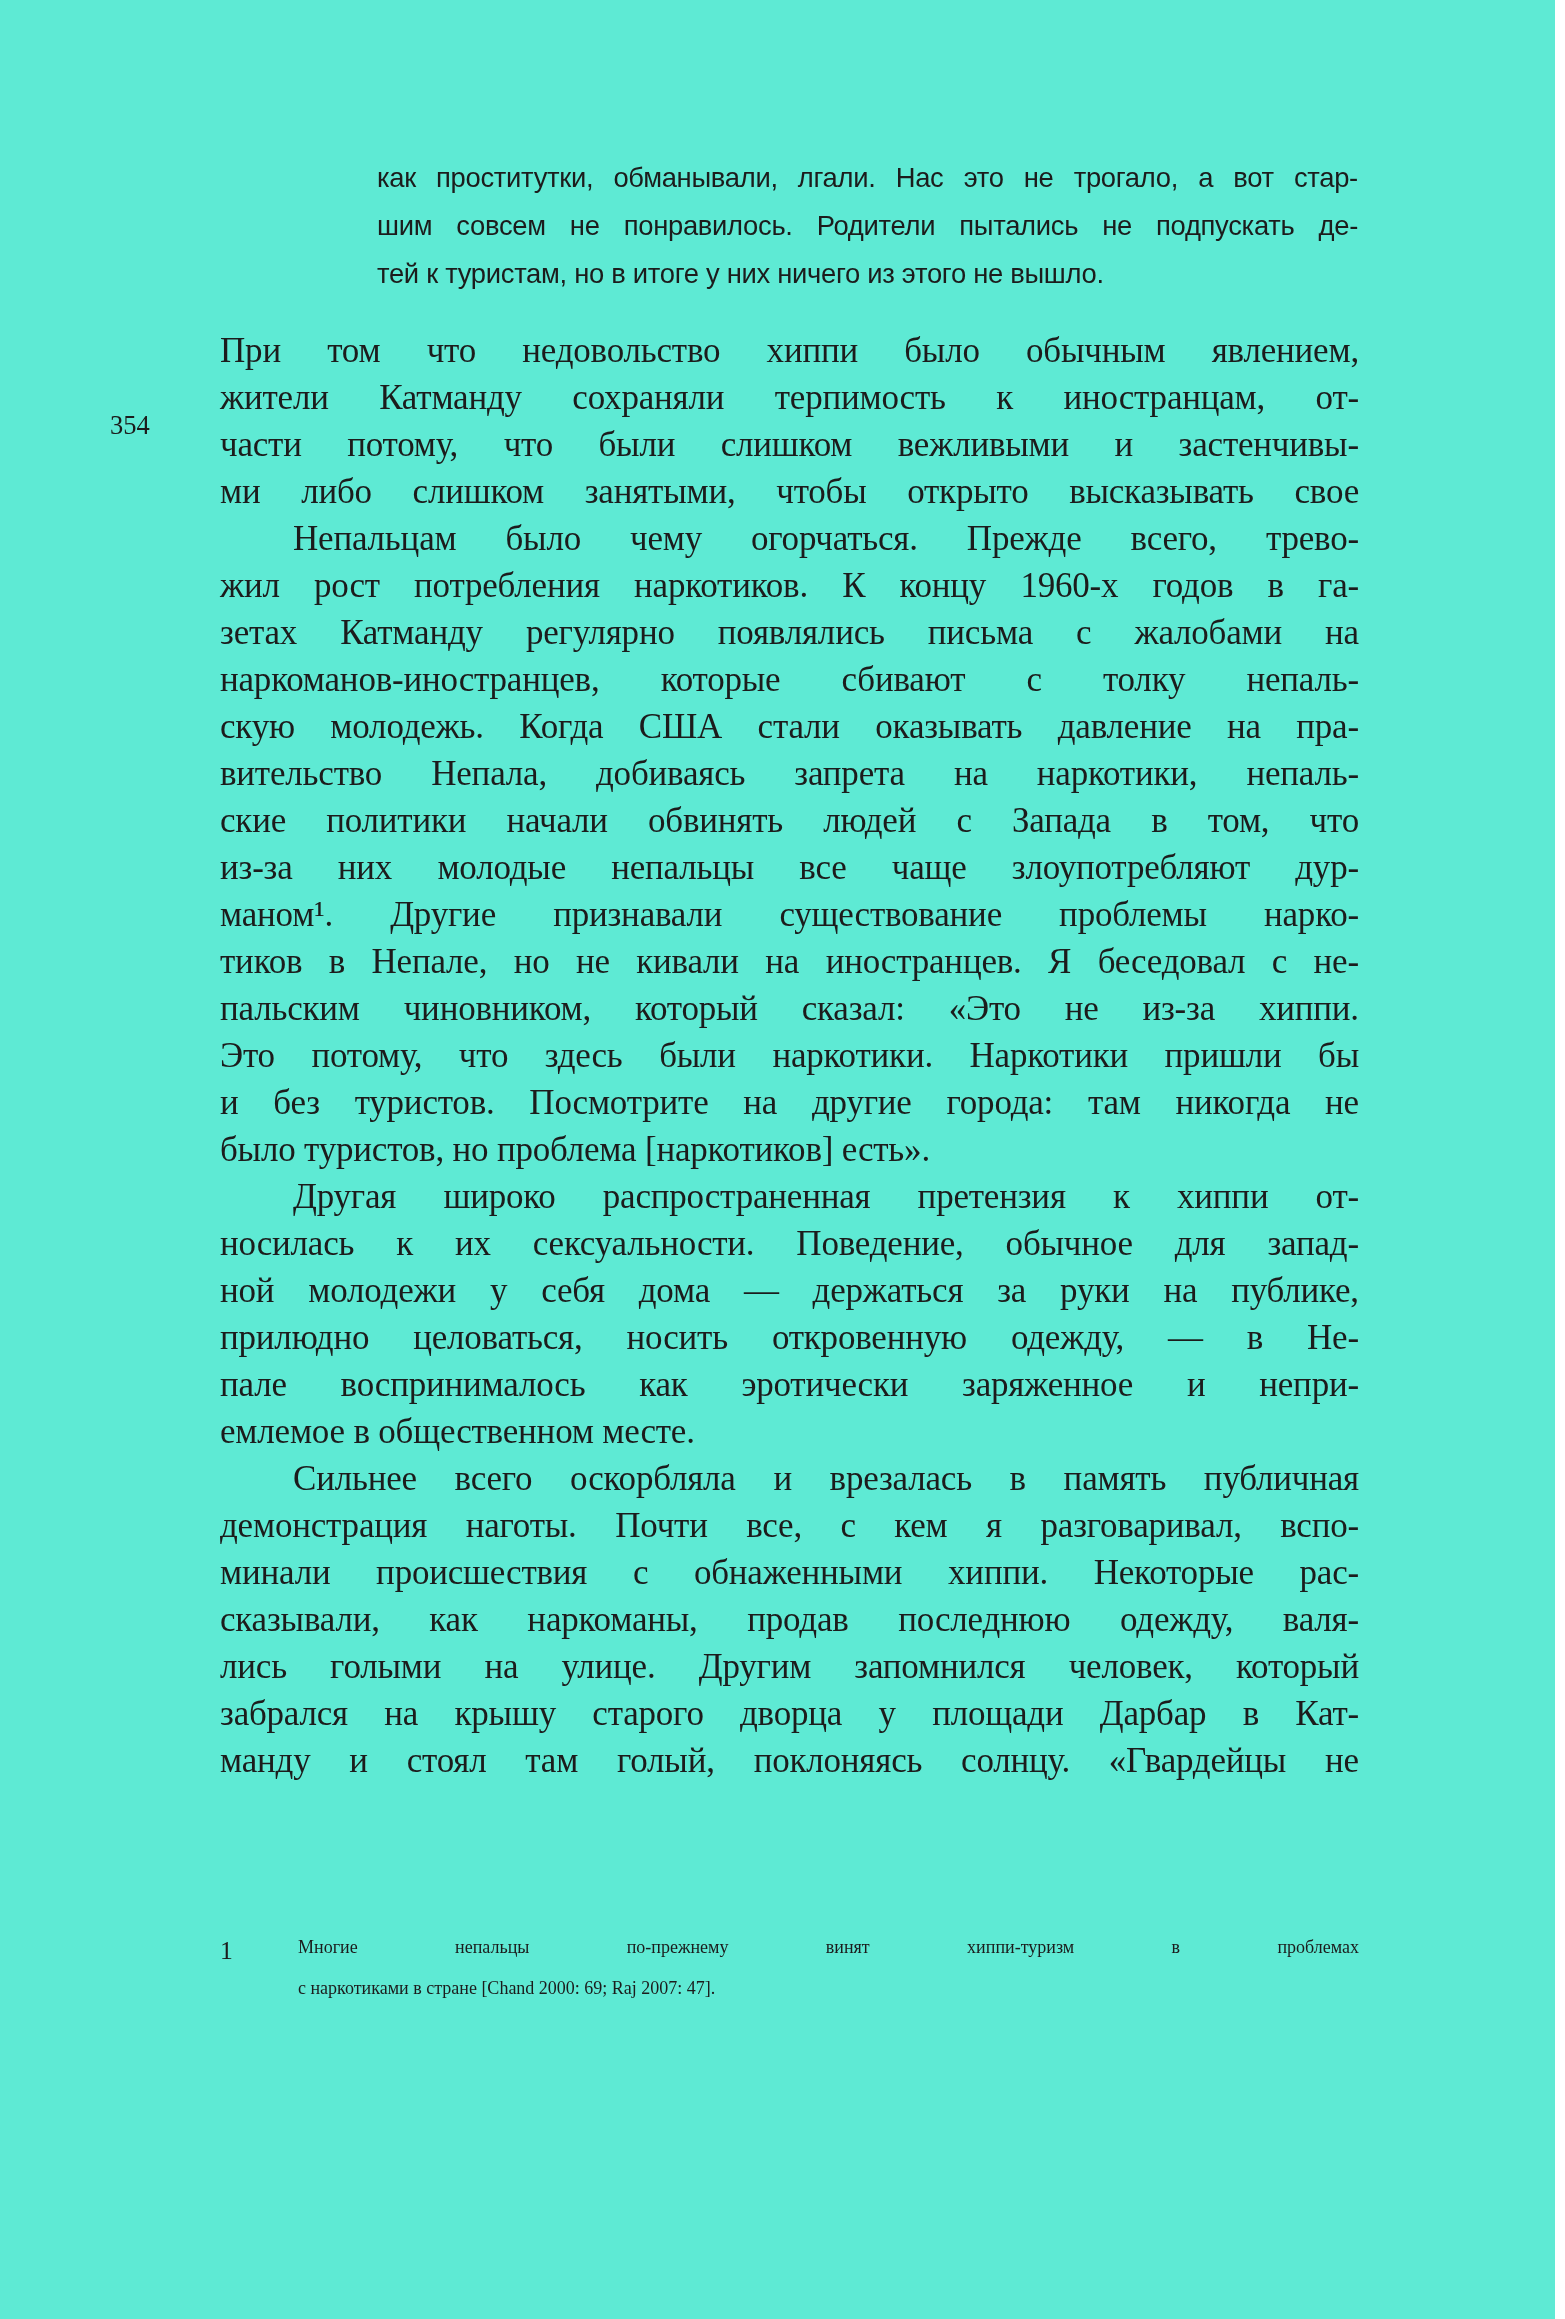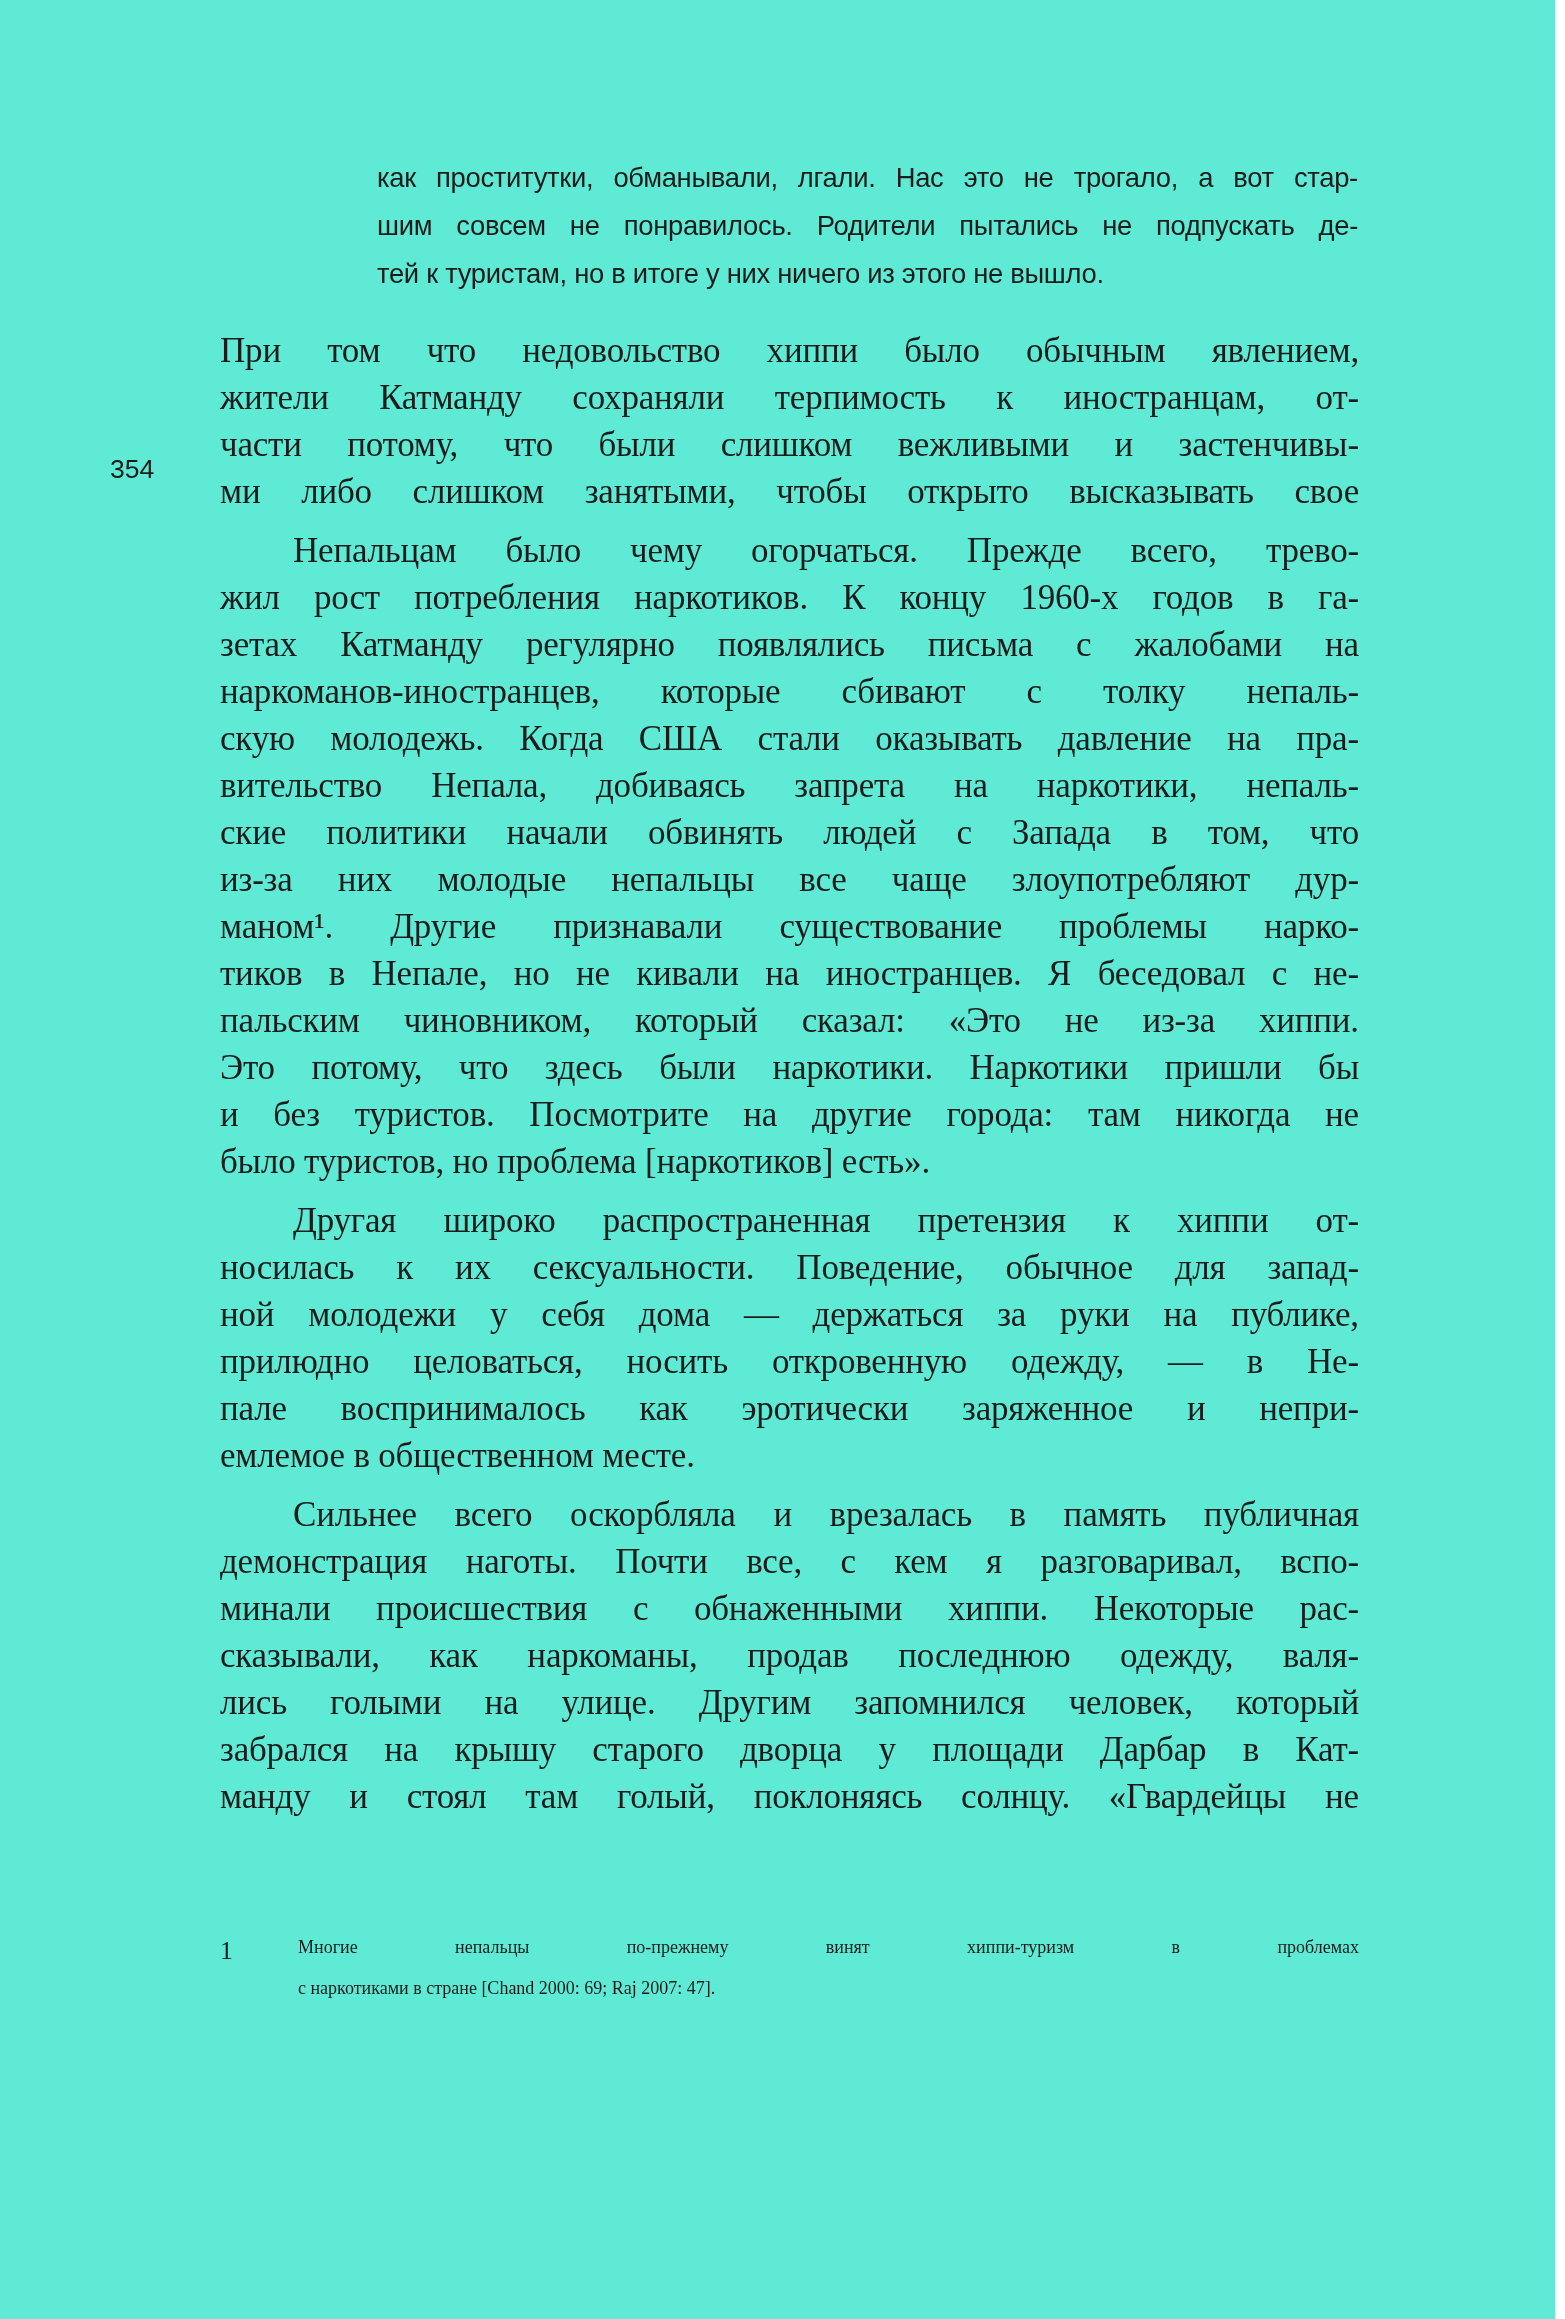--- a/index.html
+++ b/index.html
@@ -13,38 +13,37 @@
   }
 
   
   .line {
     display: flex;
     justify-content: space-between;
     flex-wrap: nowrap;
     white-space: pre;
   }
   .line.unjust { display: block; }
-  .line.indent { padding-left: 73px; margin-top: 12px; }
+  .line.indent { padding-left: 73px; }
 
   .quote {
     position: absolute;
     left: 377px; top: 154px;
     width: 981px;
     font-family: "Liberation Sans", sans-serif;
     font-size: 27.4px;
     line-height: 48px;
     letter-spacing: -0.3px;
   }
 
   .pagenum {
     position: absolute;
     left: 110px; top: 410px;
-    font-family: Liberation Sans, sans-serif;
+    font-family: Liberation Serif, serif;
     font-size: 26.5px;
-    margin-top: 44px;
   }
 
   .bodytext {
     position: absolute;
     left: 220px; top: 327px;
     width: 1139px;
     font-family: "Liberation Serif", serif;
     font-size: 35px;
     line-height: 47px;
     letter-spacing: -0.2px;

